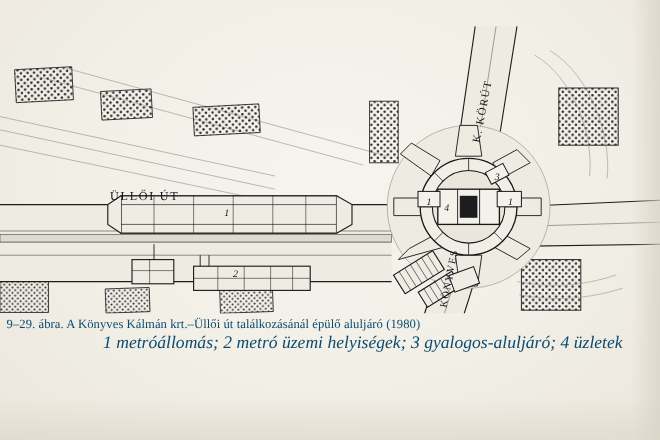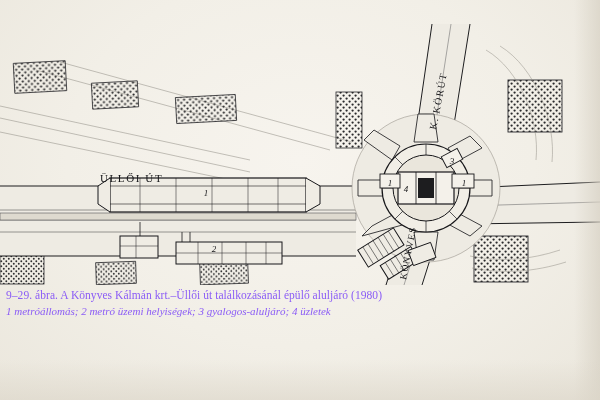--- a/index.html
+++ b/index.html
@@ -30,32 +30,33 @@
     height: 275px;
   }
   svg.diagram {
     display: block;
   }
   .caption-block {
     position: absolute;
     left: 6px;
     top: 288px;
     width: 560px;
-    color: #8b5cf6;
+    color: #0c4a6e;
   }
   .caption-line1 {
     font-size: 11.5px;
     line-height: 15px;
     letter-spacing: 0.05px;
   }
   .caption-line2 {
-    font-size: 11px;
+    font-size: 16px;
     line-height: 15px;
     font-style: italic;
     margin-top: 1px;
+    text-align: right;
   }
   
   #edge-right {
     position: absolute;
     right: 0; top: 0;
     width: 26px; height: 400px;
     background: linear-gradient(to right, rgba(228,223,212,0) 0%, rgba(216,210,197,0.75) 100%);
     pointer-events: none;
   }
   #edge-bottom {

